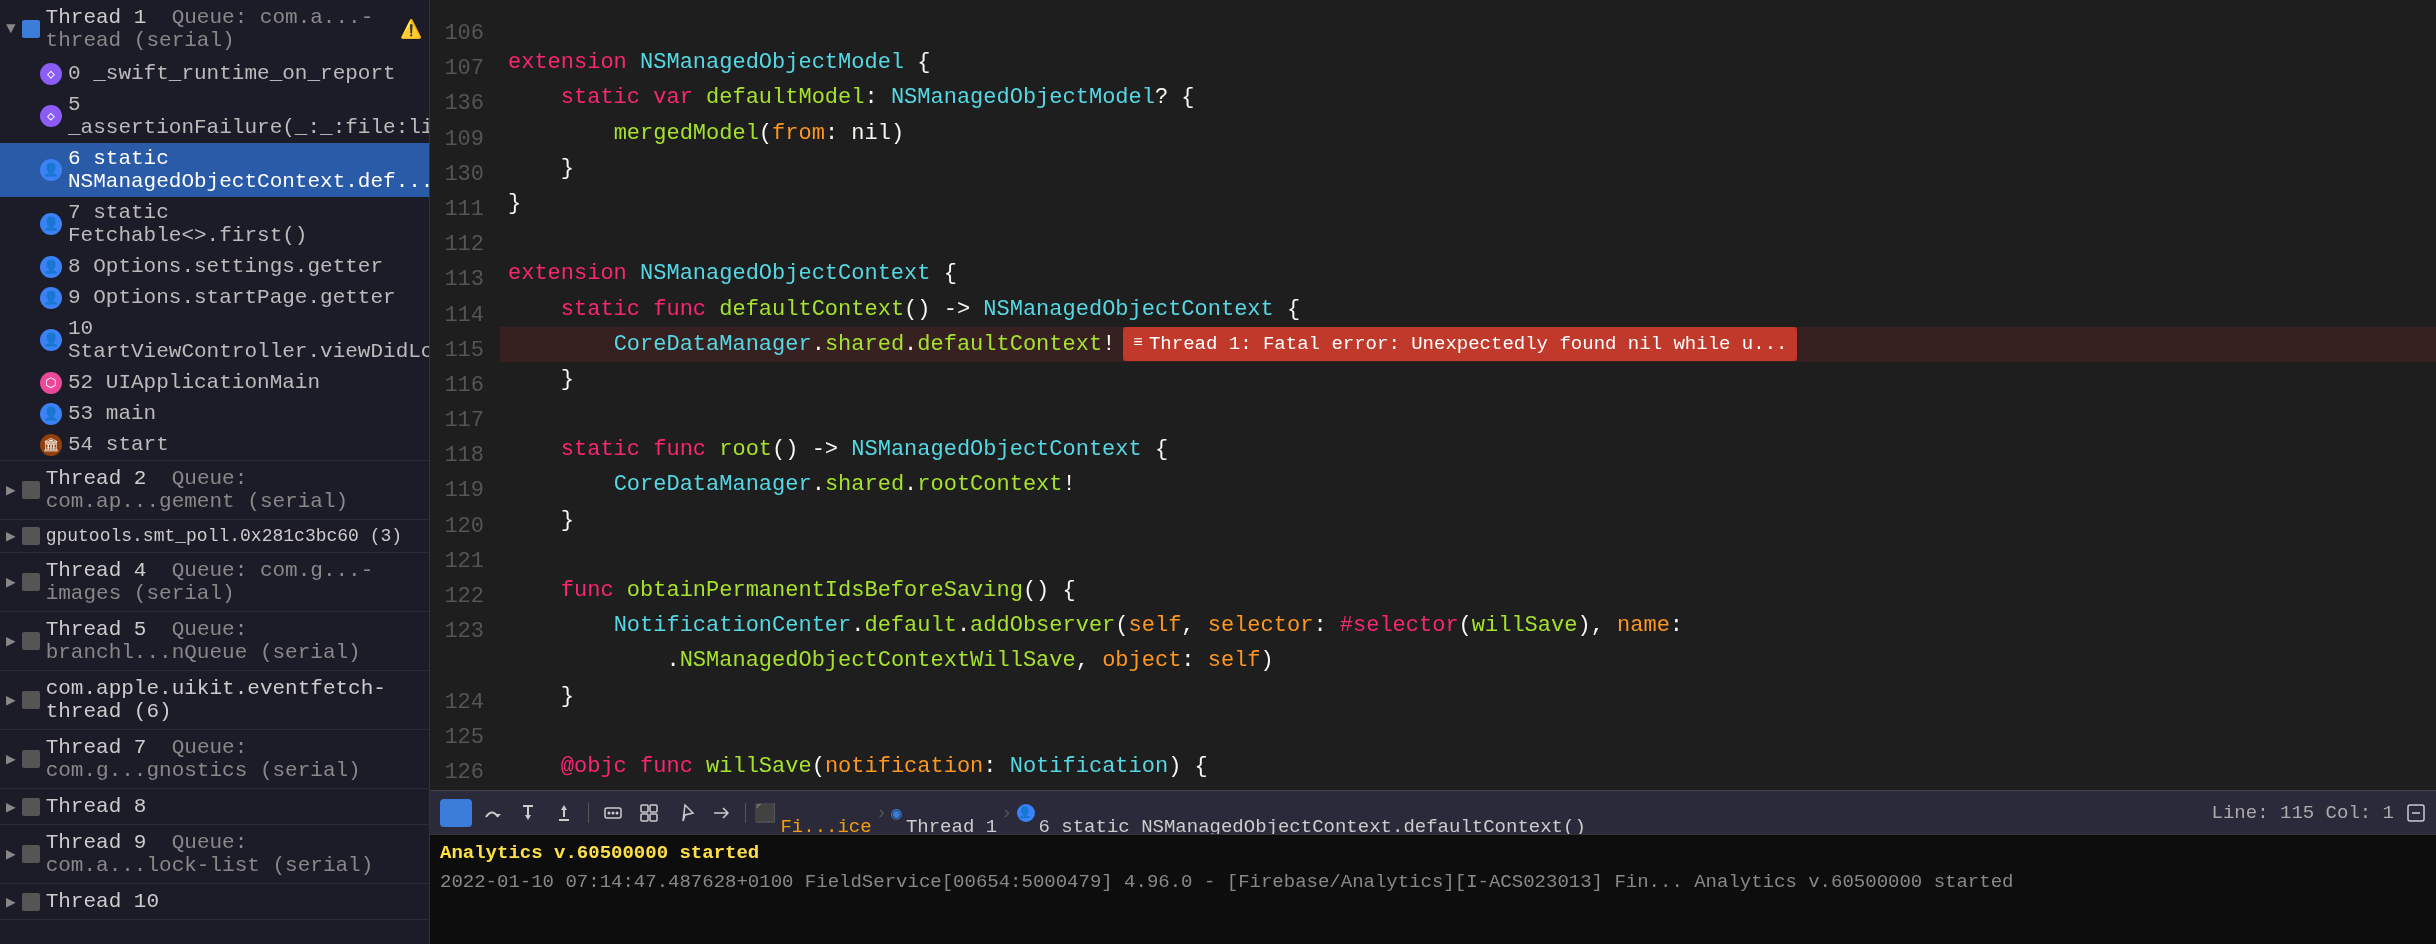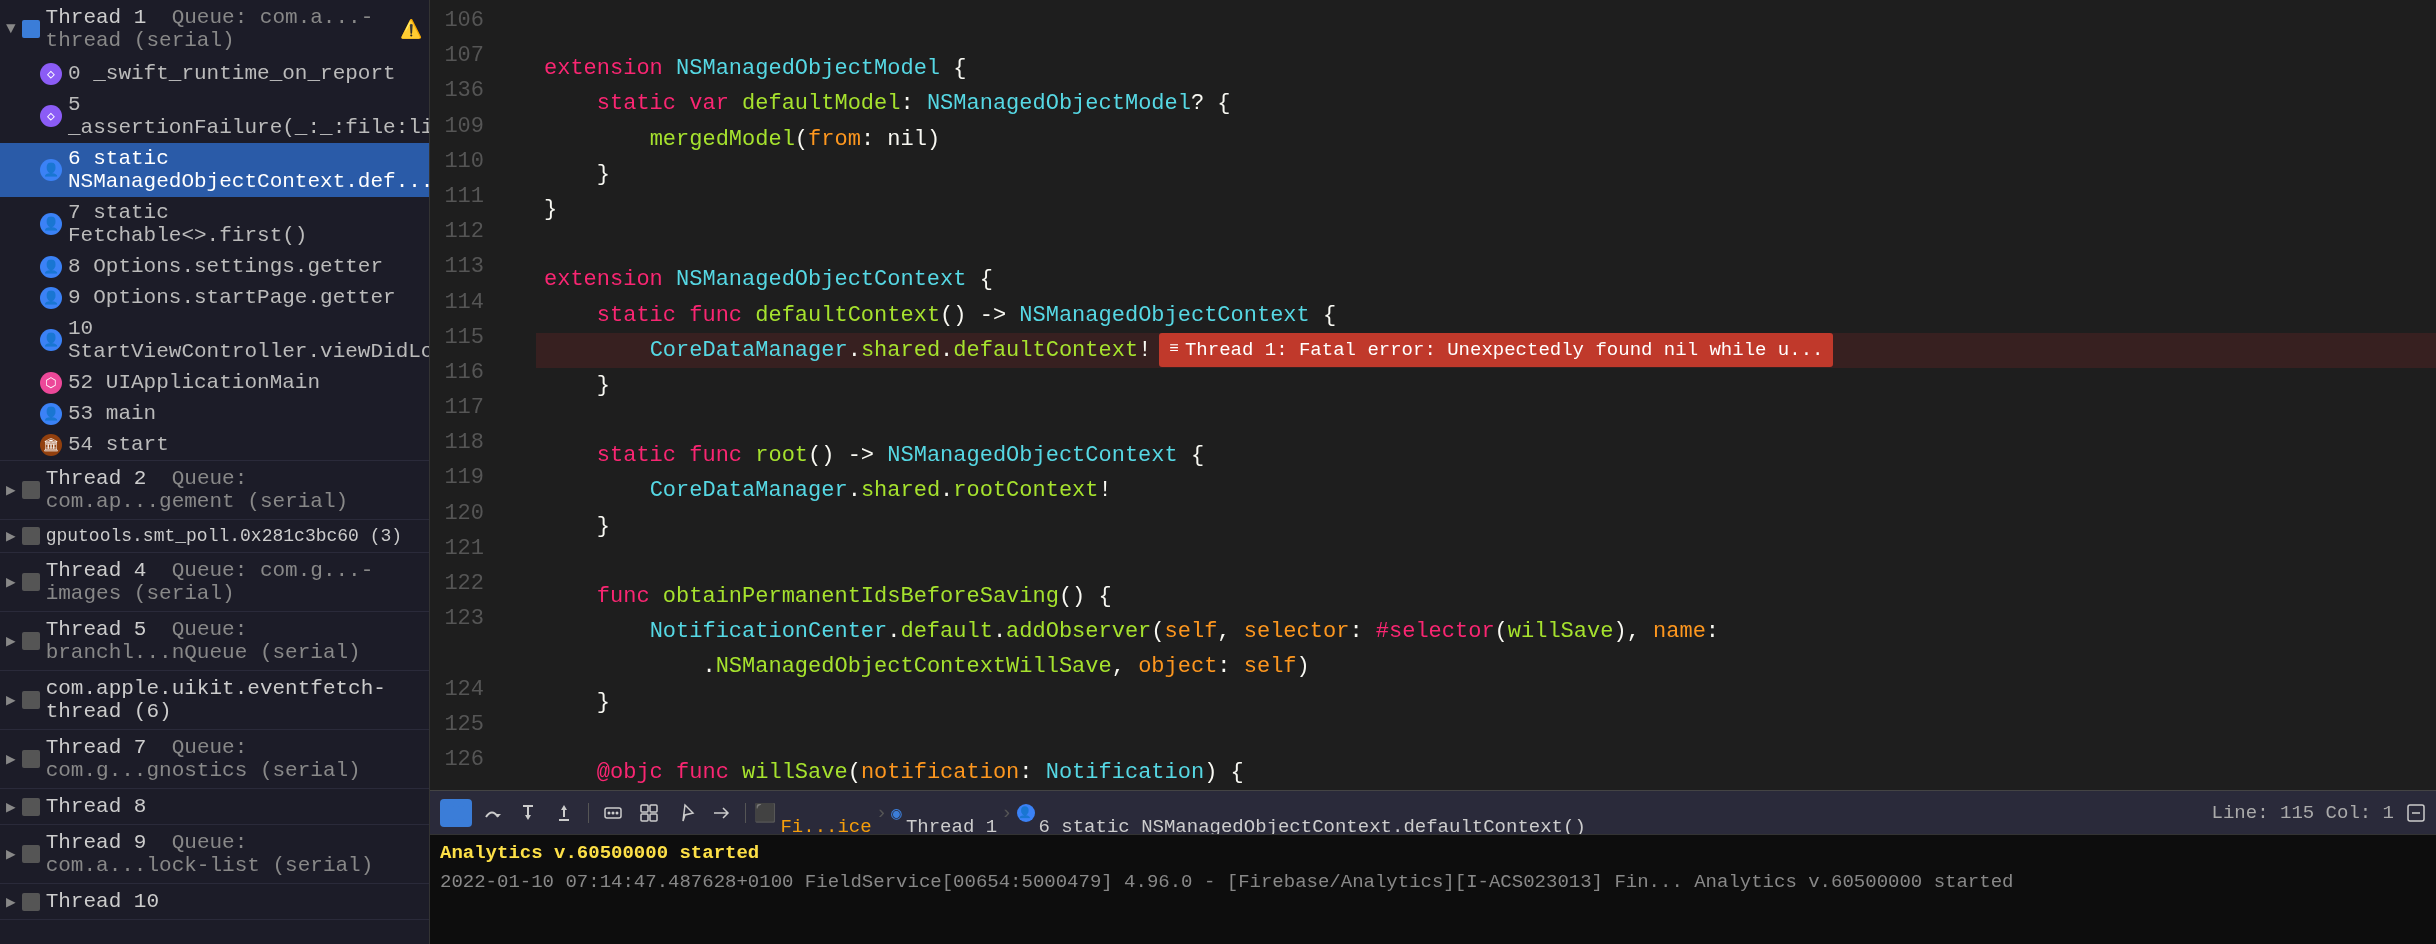--- a/index.html
+++ b/index.html
@@ -67,27 +67,26 @@
       font-size: 22px;
       line-height: 1.6;
     }
     .line-numbers {
       width: 70px;
       text-align: right;
       padding-right: 16px;
       color: #555;
       user-select: none;
       flex-shrink: 0;
-      padding-top: 3px;
+      padding-top: 16px;
     }
     .line-numbers div { height: 35.2px; display: flex; align-items: center; justify-content: flex-end; }
     .code-lines {
       flex: 1;
-      padding-top: 16px;
-      margin-left: 36px;
+      padding-top: 10px;
     }
     .code-line {
       height: 35.2px;
       display: flex;
       align-items: center;
       padding-left: 8px;
       white-space: pre;
       position: relative;
     }
     .code-line.error-line { background: rgba(200, 50, 50, 0.15); }
@@ -287,21 +286,21 @@
 
   </div>
 
   <div class="code-area">
     <div class="code-content">
       <div class="line-numbers">
         <div>106</div>
         <div>107</div>
         <div>136</div>
         <div>109</div>
-        <div>110</div>
+        <div>130</div>
         <div>111</div>
         <div>112</div>
         <div>113</div>
         <div>114</div>
         <div>115</div>
         <div>116</div>
         <div>117</div>
         <div>118</div>
         <div>119</div>
         <div>120</div>

